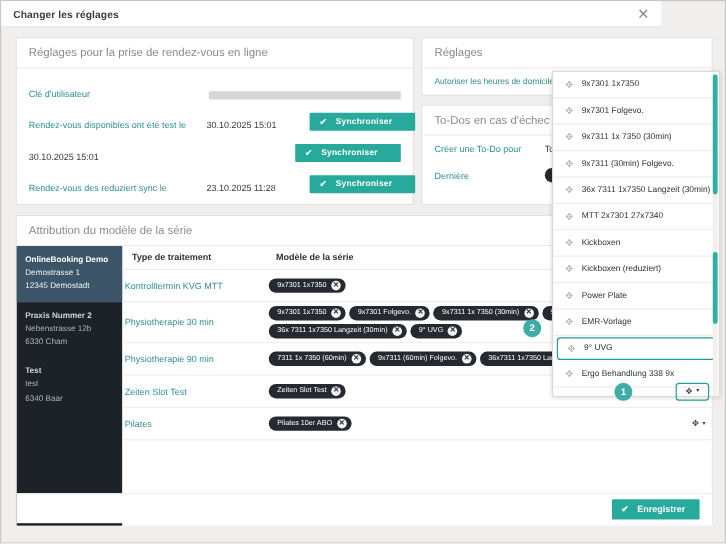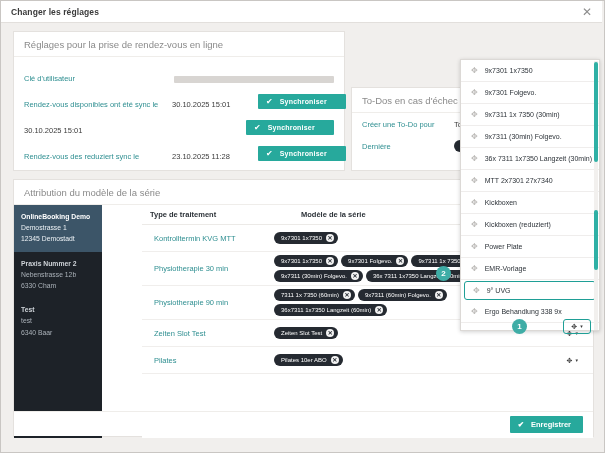--- a/index.html
+++ b/index.html
@@ -12,21 +12,21 @@
   .app {
     position: relative;
     width: 605px; height: 453px;
     background: #f1efed;
     border: 1px solid #c9c6c3;
   }
 
   
   .titlebar {
     position: absolute; top: 0; left: 0;
-    width: 601px; height: 22px;
+    width: 550px; height: 22px;
     background: #ffffff;
     border-bottom: 1px solid #e2dfdc;
     display: flex; align-items: center;
   }
   .titlebar .title {
     margin-left: 10px;
     font-size: 8.5px;
     font-weight: bold;
     color: #3a3a3a;
     letter-spacing: .1px;
@@ -110,21 +110,21 @@
   .chip-dark .x {
     display: inline-flex; align-items: center; justify-content: center;
     width: 8px; height: 8px; border-radius: 50%;
     background: #f2f2f2; color: #252a31;
     font-size: 6px; line-height: 1; margin-left: 4px;
     font-weight: bold;
   }
 
   
   #card-attr { left: 12px; top: 178px; width: 581px; height: 258px; }
-  .attr-body { display: flex; height: 233px; gap: 40px; }
+  .attr-body { display: flex; height: 233px; }
   .sidebar {
     width: 88px; flex: 0 0 88px;
     background: #1d2228;
     color: #c9cdd2;
     padding-top: 0;
   }
   .sb-item { padding: 6px 7px 7px 7px; font-size: 6.8px; line-height: 1.65; }
   .sb-item.active { background: #3c5568; color: #ffffff; }
   .sb-item .sb-name { font-weight: bold; color: #ffffff; }
   .sb-item.dim .sb-name { color: #cfd4d9; }
@@ -132,24 +132,24 @@
   .sb-item.active .sb-line { color: #ecf1f5; }
 
   .table-wrap { flex: 1 1 auto; position: relative; background: #fff; }
   .thead {
     display: flex; align-items: center;
     height: 20px; padding: 0 8px;
     font-size: 7.5px; font-weight: bold; color: #2c3238;
     border-bottom: 1px solid #eceae7;
   }
   .th-type { width: 120px; flex: 0 0 120px; }
-  .th-model { flex: 1 1 auto; margin-left: 31px; }
+  .th-model { flex: 1 1 auto; }
   .trow {
     display: flex; align-items: center;
-    min-height: 27px; padding: 3px 12px;
+    min-height: 27px; padding: 3px 2px;
     border-bottom: 1px solid #f0eeec;
     font-size: 7.5px;
   }
   .td-type { width: 120px; flex: 0 0 120px; color: #2f8f91; }
   .td-model { flex: 1 1 auto; display: flex; flex-wrap: wrap; gap: 3px; padding-right: 4px; }
   .td-actions { width: 26px; flex: 0 0 26px; display: flex; align-items: center; justify-content: flex-end; }
   .act-btn {
     display: flex; align-items: center; gap: 3px;
     font-size: 7px; color: #3b3b3b; cursor: pointer;
     padding: 2px 3px;
@@ -258,21 +258,21 @@
 
   <div class="card" id="card-booking">
     <div class="card-title">Réglages pour la prise de rendez-vous en ligne</div>
 
     <div class="kv-row">
       <span class="kv-label">Clé d'utilisateur</span>
       <span class="redacted"></span>
     </div>
 
     <div class="kv-row">
-      <span class="kv-label">Rendez-vous disponibles ont été sync le</span>
+      <span class="kv-label">Rendez-vous disponibles ont été test le</span>
       <span class="kv-value">30.10.2025 15:01</span>
       <span class="btn-sync">
         <span class="ck">✔</span>
         <span class="lb">Synchroniser</span>
       </span>
     </div>
 
     <div class="kv-row">
       <span class="kv-value">30.10.2025 15:01</span>
       <span class="btn-sync">
@@ -284,20 +284,28 @@
     <div class="kv-row">
       <span class="kv-label">Rendez-vous des reduziert sync le</span>
       <span class="kv-value">23.10.2025 11:28</span>
       <span class="btn-sync">
         <span class="ck">✔</span>
         <span class="lb">Synchroniser</span>
       </span>
     </div>
   </div>
 
+  <div class="card" id="card-reglages">
+    <div class="card-title">Réglages</div>
+    <div class="reglage-row">
+      <span class="rlabel">Autoriser les heures de domicile pour la réservation en ligne</span>
+      <span class="rcheck">✔</span>
+      <span class="rpencil">✎</span>
+    </div>
+  </div>
 
   <div class="card" id="card-todos">
     <div class="card-title">To-Dos en cas d'échec de</div>
     <div class="todo-row">
       <span class="tlabel">Créer une To-Do pour</span>
       <span class="tvalue">To-Do de</span>
     </div>
     <div class="todo-row">
       <span class="tlabel">Dernière</span>
       <span class="chip-dark">

